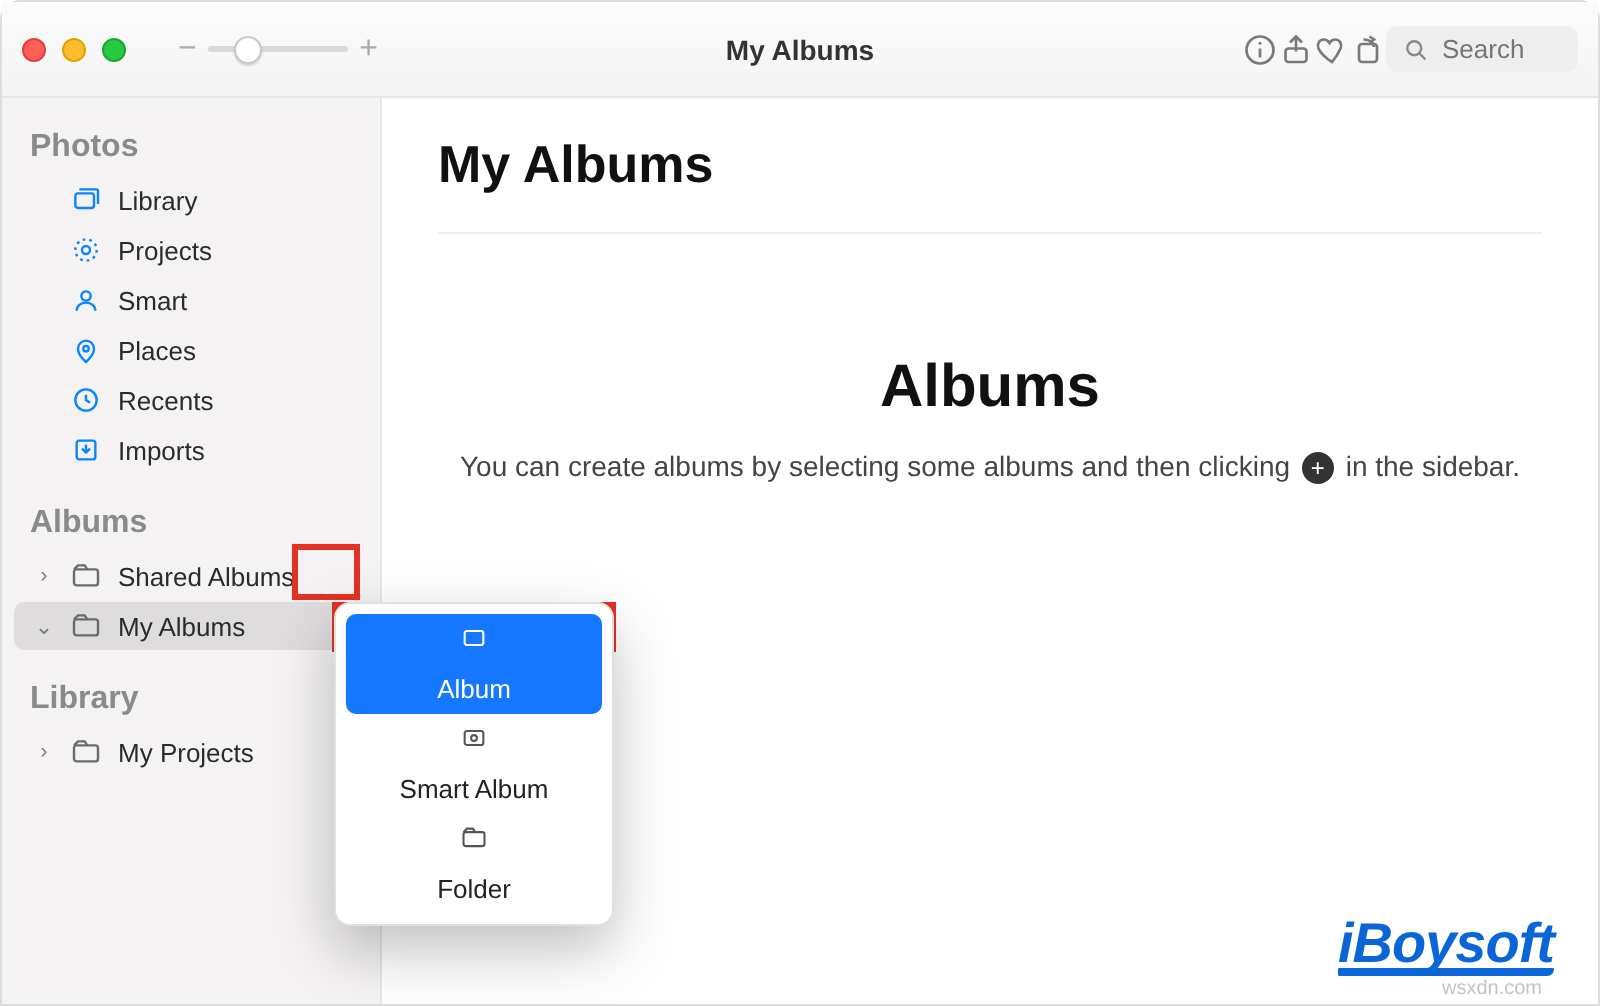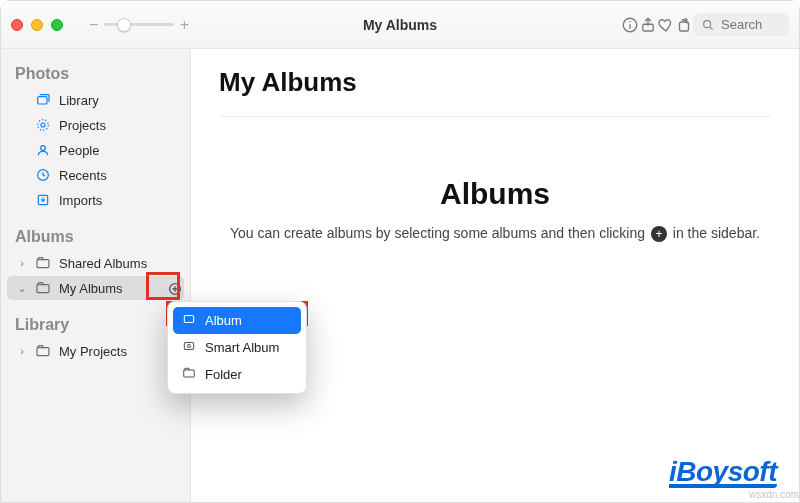--- a/index.html
+++ b/index.html
@@ -44,28 +44,28 @@
 
   .main { flex:1; padding: 18px 28px; position:relative; overflow:hidden;}
   .main h1 { font-size:26px; font-weight:800; color:#111; margin-bottom:18px;}
   .sep { height:1px; background:#eee; margin-bottom:60px;}
   .empty { text-align:center; margin-top:20px;}
   .empty h2 { font-size:30px; font-weight:800; color:#111; margin-bottom:14px;}
   .empty p { font-size:14px; color:#444; }
   .inline-plus { display:inline-flex; width:16px; height:16px; border-radius:50%; background:#333; color:#fff; align-items:center; justify-content:center; font-size:12px; vertical-align:middle; margin:0 2px;}
 
   .ctx-menu { position:absolute; left:166px; top:300px; width:140px; background:#fff; border:1px solid rgba(0,0,0,.12); border-radius:8px; box-shadow:0 12px 30px rgba(0,0,0,.25); padding:5px; font-size:13px; z-index:20;}
-  .ctx-item { display:flex; align-items:center; gap:8px; padding:5px 8px; border-radius:5px; color:#222;}
+  .ctx-item { display:flex; align-items:center; gap:8px; padding:5px 8px; border-radius:5px; color:#222;flex-direction:column;}
   .ctx-item .mi { width:16px; text-align:center; color:#555;}
   .ctx-item.hl { background:#1677ff; color:#fff;}
   .ctx-item.hl .mi { color:#fff;}
 
   .watermark { position:absolute; right:22px; bottom:14px; font-size:28px; font-weight:800; font-style:italic; color:#0a66d6; letter-spacing:-0.5px;}
   .watermark .under { display:block; height:4px; background:#0a66d6; border-radius:2px 2px 12px 2px; margin-top:-4px;}
-  .site { position:absolute; right:0; bottom:2px; font-size:10px; color:#c4c4c4;text-align:center;}
+  .site { position:absolute; right:28px; bottom:2px; font-size:10px; color:#c4c4c4;text-align:center;}
 </style>
 </head>
 <body>
 
 <div class="window">
 
   <div class="titlebar">
     <div class="traffic">
       <div class="tl red"></div>
       <div class="tl yellow"></div>
@@ -145,21 +145,31 @@
         <span>Projects</span>
       </div>
       <div class="item">
         <span class="chev"></span>
         <span class="icon-slot">
             <svg viewBox="0 0 24 24" width="16" height="16" fill="none" stroke="currentColor" stroke-width="1.8">
               <circle cx="12" cy="9" r="3.5"></circle>
               <path d="M5 20c0-3.5 3-6 7-6s7 2.5 7 6"></path>
             </svg>
           </span>
-        <span>People</span>
+        <span>Smart</span>
+      </div>
+      <div class="item">
+        <span class="chev"></span>
+        <span class="icon-slot">
+            <svg viewBox="0 0 24 24" width="16" height="16" fill="none" stroke="currentColor" stroke-width="1.8">
+              <path d="M12 21s-6-5-6-10a6 6 0 1112 0c0 5-6 10-6 10z"></path>
+              <circle cx="12" cy="11" r="2"></circle>
+            </svg>
+          </span>
+        <span>Places</span>
       </div>
       <div class="item">
         <span class="chev"></span>
         <span class="icon-slot">
             <svg viewBox="0 0 24 24" width="16" height="16" fill="none" stroke="currentColor" stroke-width="1.8">
               <circle cx="12" cy="12" r="8"></circle>
               <path d="M12 8v4l3 2"></path>
             </svg>
           </span>
         <span>Recents</span>

